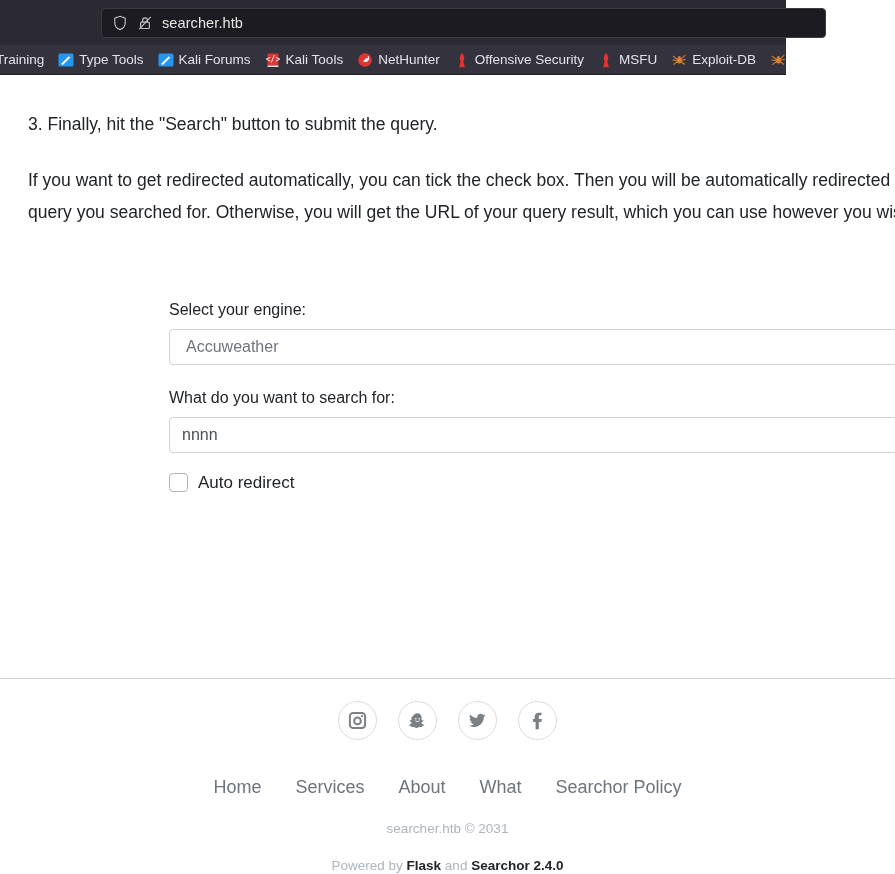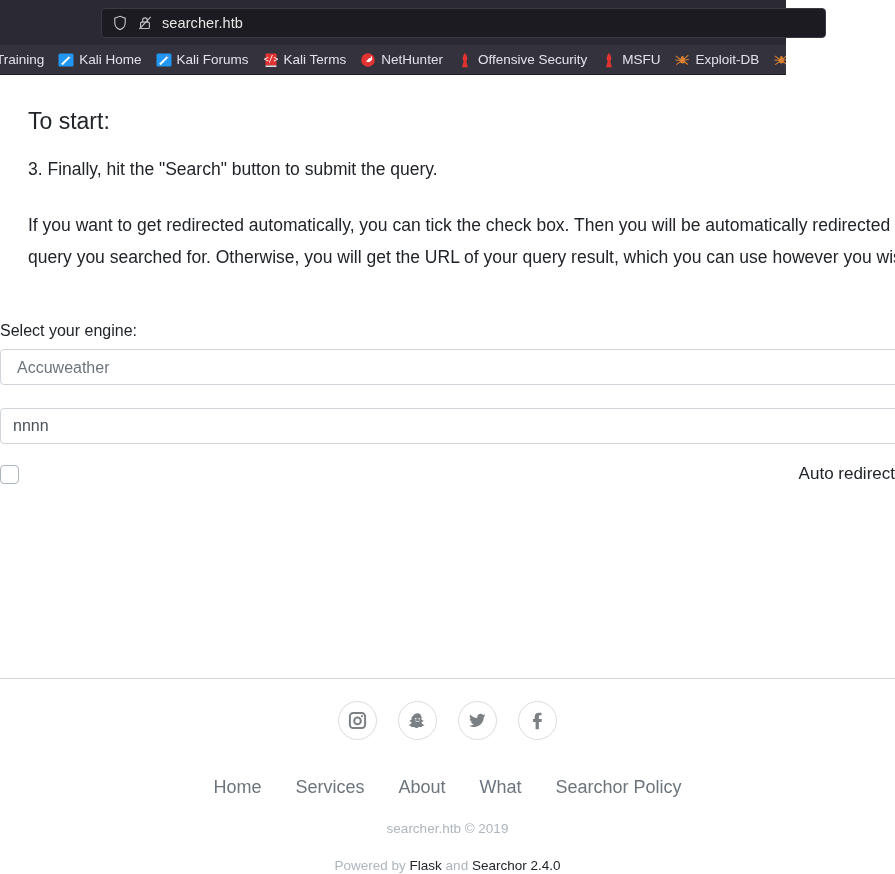--- a/index.html
+++ b/index.html
@@ -102,21 +102,22 @@
   #paragraph {
     margin-top: 24px;
     font-size: 17.5px;
     line-height: 32px;
     color: #212529;
     width: 1210px;
   }
 
   
   #form-area {
-    margin-top: 48px;
+    margin-top: 72px;
+    padding-left: 169px;
   }
   .form-label {
     font-size: 16px;
     color: #212529;
     line-height: 1.3;
     margin-bottom: 8px;
   }
   .form-control {
     display: block;
     width: 1065px;
@@ -130,23 +131,22 @@
     padding: 6px 12px;
     outline: none;
   }
   #engine-select { color: #6c757d; margin-bottom: 23px; }
   #query-input { color: #495057; margin-bottom: 20px; }
   #query-input::placeholder { color: #6c757d; }
 
   #checkbox-row {
     display: flex;
     align-items: center;
-    gap: 0;
+    gap: 10px;
     padding-left: 0;
-    justify-content: space-between;
   }
   #auto-redirect-checkbox {
     width: 19px; height: 19px;
     border: 1px solid #adb5bd;
     border-radius: 4px;
     background: #fff;
     flex: 0 0 auto;
     display: block;
     margin: 0;
     appearance: none;
@@ -206,21 +206,21 @@
     margin-top: 23px;
     font-size: 13.5px;
     color: #adb5bd;
   }
   #powered-by {
     text-align: center;
     margin-top: 22px;
     font-size: 13.5px;
     color: #adb5bd;
   }
-  #powered-by .strong { color: #212529; font-weight: normal; }
+  #powered-by .strong { color: #212529; font-weight: bold; }
 </style>
 </head>
 <body>
 
 <div id="browser-chrome">
 
   <div id="nav-toolbar">
     <div id="urlbar">
       <svg class="urlbar-icon" viewBox="0 0 16 16">
         <path d="M8 1.3 L13.2 3.2 V8 c0 3.1 -2.3 5.5 -5.2 6.6 C5.1 13.5 2.8 11.1 2.8 8 V3.2 Z" fill="none" stroke="#c0bfc9" stroke-width="1.15"></path>
@@ -239,39 +239,39 @@
     <div class="bookmark-item">
       <span class="bm-label">Training</span>
     </div>
 
     <div class="bookmark-item">
       <svg class="bm-icon" viewBox="0 0 16 16">
         <rect x="0.5" y="1.5" width="15" height="13" rx="1.5" fill="#2196f3"></rect>
         <path d="M3.2 11.8 L11.6 3.4 l1.4 1.4 l-8.4 8.4 z" fill="#ffffff"></path>
         <path d="M11.6 3.4 l1.4 1.4 l-1.9 .5 z" fill="#0d47a1"></path>
       </svg>
-      <span class="bm-label">Kali Home</span>
+      <span class="bm-label">Type Tools</span>
     </div>
 
     <div class="bookmark-item">
       <svg class="bm-icon" viewBox="0 0 16 16">
         <rect x="0.5" y="1.5" width="15" height="13" rx="1.5" fill="#2196f3"></rect>
         <path d="M3.2 11.8 L11.6 3.4 l1.4 1.4 l-8.4 8.4 z" fill="#ffffff"></path>
         <path d="M11.6 3.4 l1.4 1.4 l-1.9 .5 z" fill="#0d47a1"></path>
       </svg>
       <span class="bm-label">Kali Forums</span>
     </div>
 
     <div class="bookmark-item">
       <svg class="bm-icon" viewBox="0 0 16 16">
         <rect x="2.5" y="1.5" width="11" height="12" rx="0.8" fill="#e23232"></rect>
         <rect x="2.5" y="13.5" width="11" height="1.4" fill="#f0f0f0"></rect>
         <text x="8" y="10" font-size="8" fill="#ffffff" text-anchor="middle" font-family="monospace">&lt;/&gt;</text>
       </svg>
-      <span class="bm-label">Kali Terms</span>
+      <span class="bm-label">Kali Tools</span>
     </div>
 
     <div class="bookmark-item">
       <svg class="bm-icon" viewBox="0 0 16 16">
         <circle cx="8" cy="8" r="6.8" fill="#e23232"></circle>
         <path d="M3.6 11.8 L11.4 3.9 c1.1 1.4 1.1 3.5 -.2 4.9 c-1.4 1.5 -3.7 1.7 -5.2 .5 z" fill="#ffffff"></path>
         <circle cx="10.2" cy="5.6" r="0.8" fill="#e23232"></circle>
       </svg>
       <span class="bm-label">NetHunter</span>
     </div>
@@ -322,33 +322,33 @@
       </svg>
       <span class="bm-label">Go</span>
     </div>
 
   </div>
 </div>
 
 <div id="page">
 
   <div id="content">
-    <h2 id="instructions-title">To start:</h2>
 
     <div class="step-line">3. Finally, hit the "Search" button to submit the query.</div>
 
     <div id="paragraph">If you want to get redirected automatically, you can tick the check box. Then you will be automatically redirected to the selected engine with the results of the query you searched for. Otherwise, you will get the URL of your query result, which you can use however you wish.</div>
   </div>
 
   <div id="form-area">
     <div class="form-label">Select your engine:</div>
     <select class="form-control" id="engine-select">
       <option>Accuweather</option>
     </select>
 
+    <div class="form-label">What do you want to search for:</div>
     <input class="form-control" id="query-input" type="text" value="nnnn" placeholder="" style="">
 
     <div id="checkbox-row">
       <input type="checkbox" id="auto-redirect-checkbox" style="">
       <label id="auto-redirect-label" for="auto-redirect-checkbox">Auto redirect</label>
     </div>
   </div>
 
   <div id="footer">
     <hr id="footer-divider">
@@ -382,20 +382,20 @@
     </div>
 
     <div id="footer-links">
       <a class="footer-link">Home</a>
       <a class="footer-link">Services</a>
       <a class="footer-link">About</a>
       <a class="footer-link">What</a>
       <a class="footer-link">Searchor Policy</a>
     </div>
 
-    <div id="copyright">searcher.htb © 2019</div>
+    <div id="copyright">searcher.htb © 2031</div>
 
     <div id="powered-by">
       <span>Powered by </span><span class="strong">Flask</span><span> and </span><span class="strong">Searchor 2.4.0</span>
     </div>
   </div>
 
 </div>
 
 </body></html>

